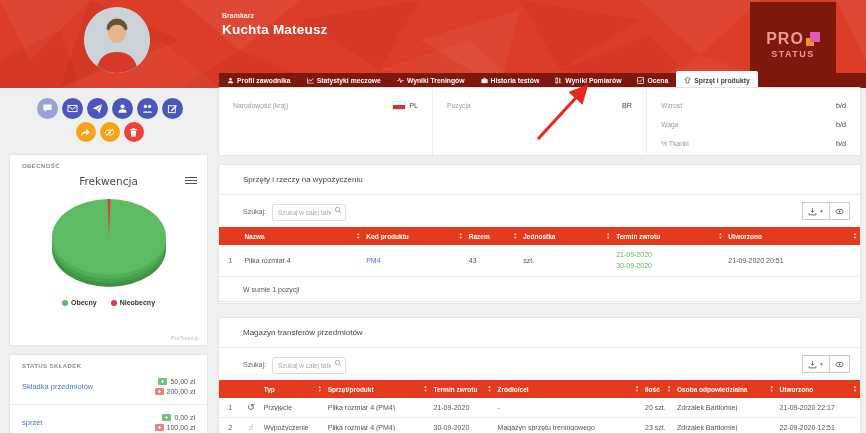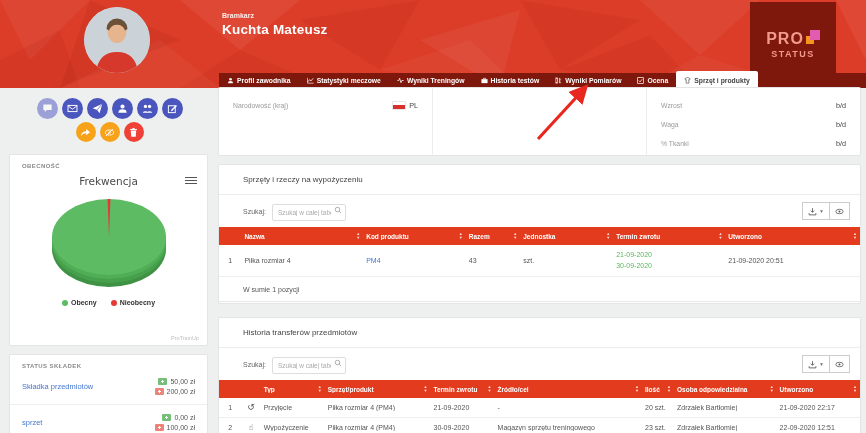--- a/index.html
+++ b/index.html
@@ -7,21 +7,21 @@
   body{font-family:"Liberation Sans","DejaVu Sans",sans-serif}
   .stage{position:relative;width:866px;height:433px;background:#eef0f0;overflow:hidden}
 
   
   .hero{position:absolute;left:0;top:0;width:866px;height:88px;background:#dc3d28;overflow:hidden}
   .hero svg.pattern{position:absolute;left:0;top:0}
   .hero-text{position:absolute;left:222px;top:12px;color:#fff}
   .hero-role{font-size:7px;font-weight:bold;opacity:.9;display:block}
   .hero-name{font-size:13.5px;font-weight:bold;letter-spacing:.2px;margin-top:3px}
   .logo-box{position:absolute;left:750px;top:2px;width:86px;height:84px;background:#7e170c;display:flex;flex-direction:column;align-items:center;justify-content:center}
-  .logo-line1{display:flex;align-items:flex-start;gap:2px}
+  .logo-line1{display:flex;align-items:center;gap:2px}
   .logo-pro{font-size:16px;font-weight:bold;color:#f29b8c;letter-spacing:1px}
   .logo-glyph{position:relative;width:14px;height:14px}
   .logo-glyph .g1{position:absolute;left:0;bottom:0;width:8px;height:8px;background:#f7941d}
   .logo-glyph .g2{position:absolute;right:0;top:0;width:10px;height:10px;background:#e35ab1}
   .logo-train{font-size:9px;font-weight:bold;color:#f29b8c;letter-spacing:1.5px;margin-top:1px}
 
   
   .avatar{position:absolute;left:84px;top:7px;width:66px;height:66px;border-radius:50%;overflow:hidden;background:#cdd2d6}
   .actions{position:absolute;left:0;top:98px;width:219px;display:flex;flex-direction:column;align-items:center;gap:3px}
   .arow{display:flex;gap:4px;justify-content:center}
@@ -297,20 +297,24 @@
     <div class="dcol">
       <div class="drow">
         <span class="dlabel">Narodowość (kraj)</span>
         <span class="dvalue">
             <span class="flag"></span>
             <span>PL</span>
           </span>
       </div>
     </div>
     <div class="dcol">
+      <div class="drow">
+        <span class="dlabel">Pozycja</span>
+        <span class="dvalue">BR</span>
+      </div>
     </div>
     <div class="dcol">
       <div class="drow">
         <span class="dlabel">Wzrost</span>
         <span class="dvalue">b/d</span>
       </div>
       <div class="drow">
         <span class="dlabel">Waga</span>
         <span class="dvalue">b/d</span>
       </div>
@@ -432,21 +436,21 @@
       <div class="tcell c5 green-date">
           <div>21-09-2020</div>
           <div>30-09-2020</div>
         </div>
       <div class="tcell c6">21-09-2020 20:51</div>
     </div>
     <div class="tsummary">W sumie 1 pozycji</div>
   </div>
 
   <div class="card transfers t2">
-    <div class="sec-title">Historia transferów przedmiotów</div>
+    <div class="sec-title">Magazyn transferów przedmiotów</div>
     <div class="toolbar">
       <span class="search-label">Szukaj:</span>
       <span class="search-box">
         <input type="text" placeholder="Szukaj w całej tabeli..." style="">
         <svg viewBox="0 0 16 16">
             <circle cx="7" cy="7" r="4.5" fill="none" stroke="#999" stroke-width="1.6"></circle>
             <path d="M10.5 10.5 L14 14" stroke="#999" stroke-width="1.6"></path>
           </svg>
       </span>
       <span class="tool-btns">

